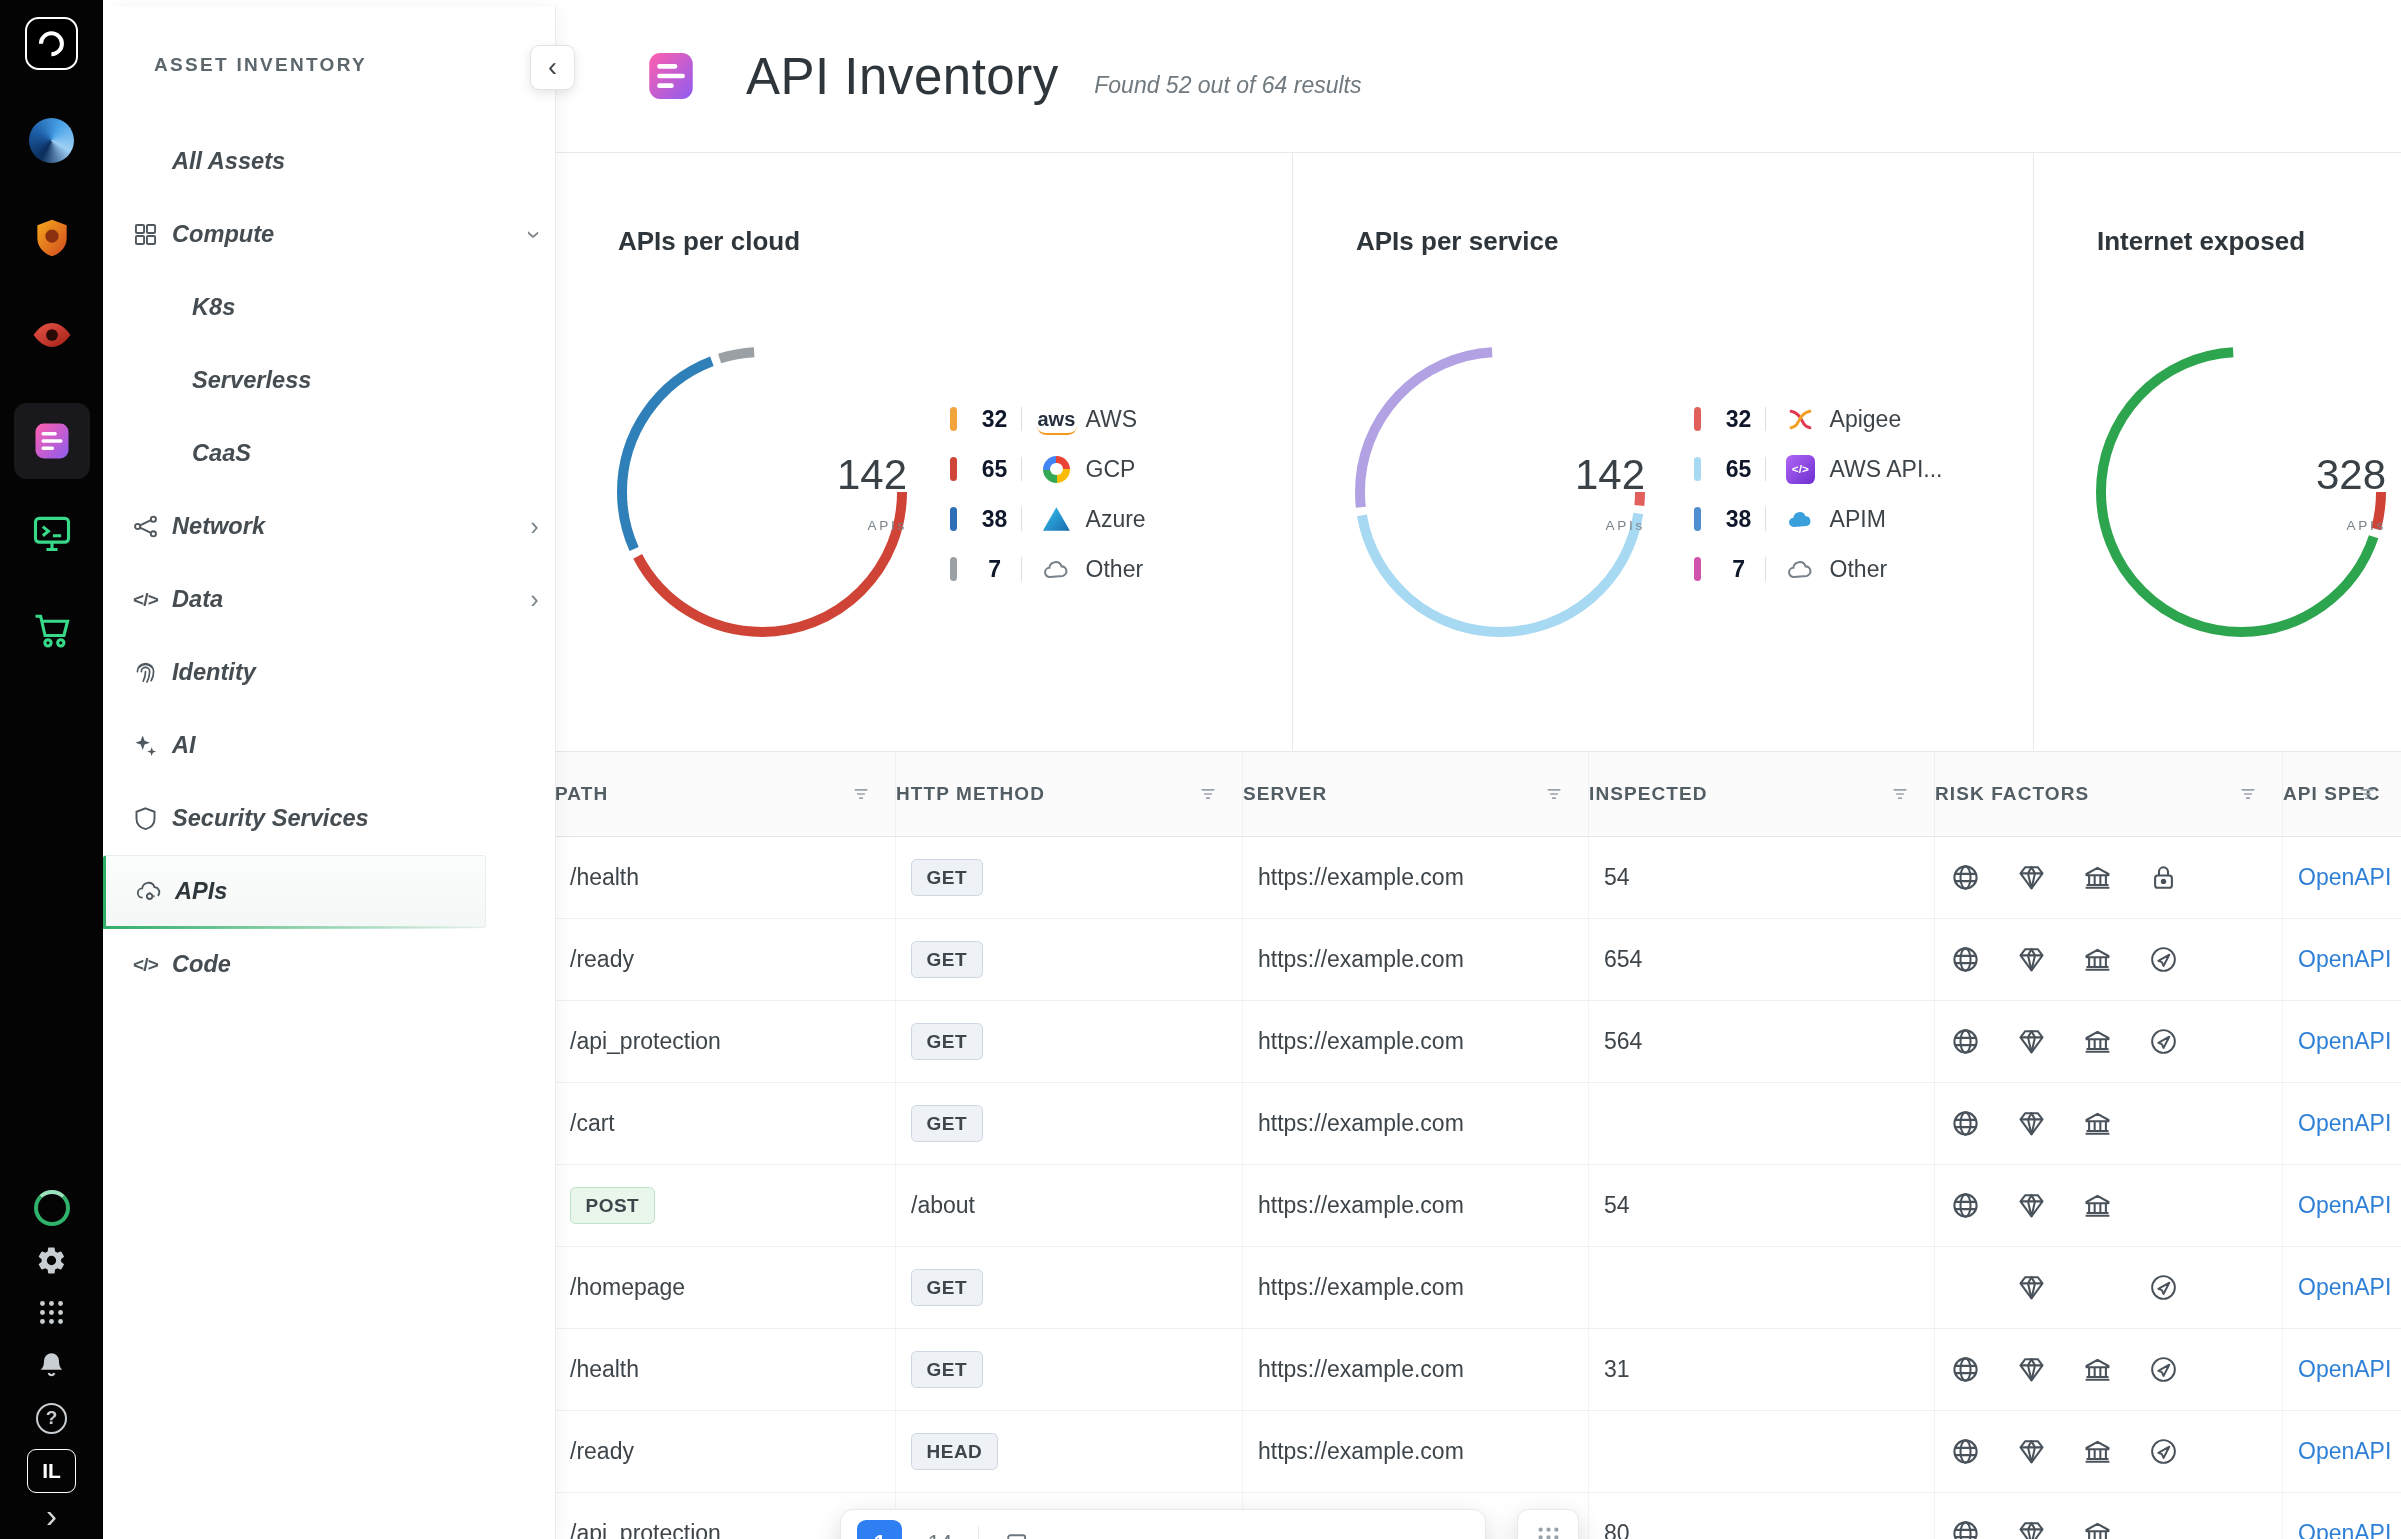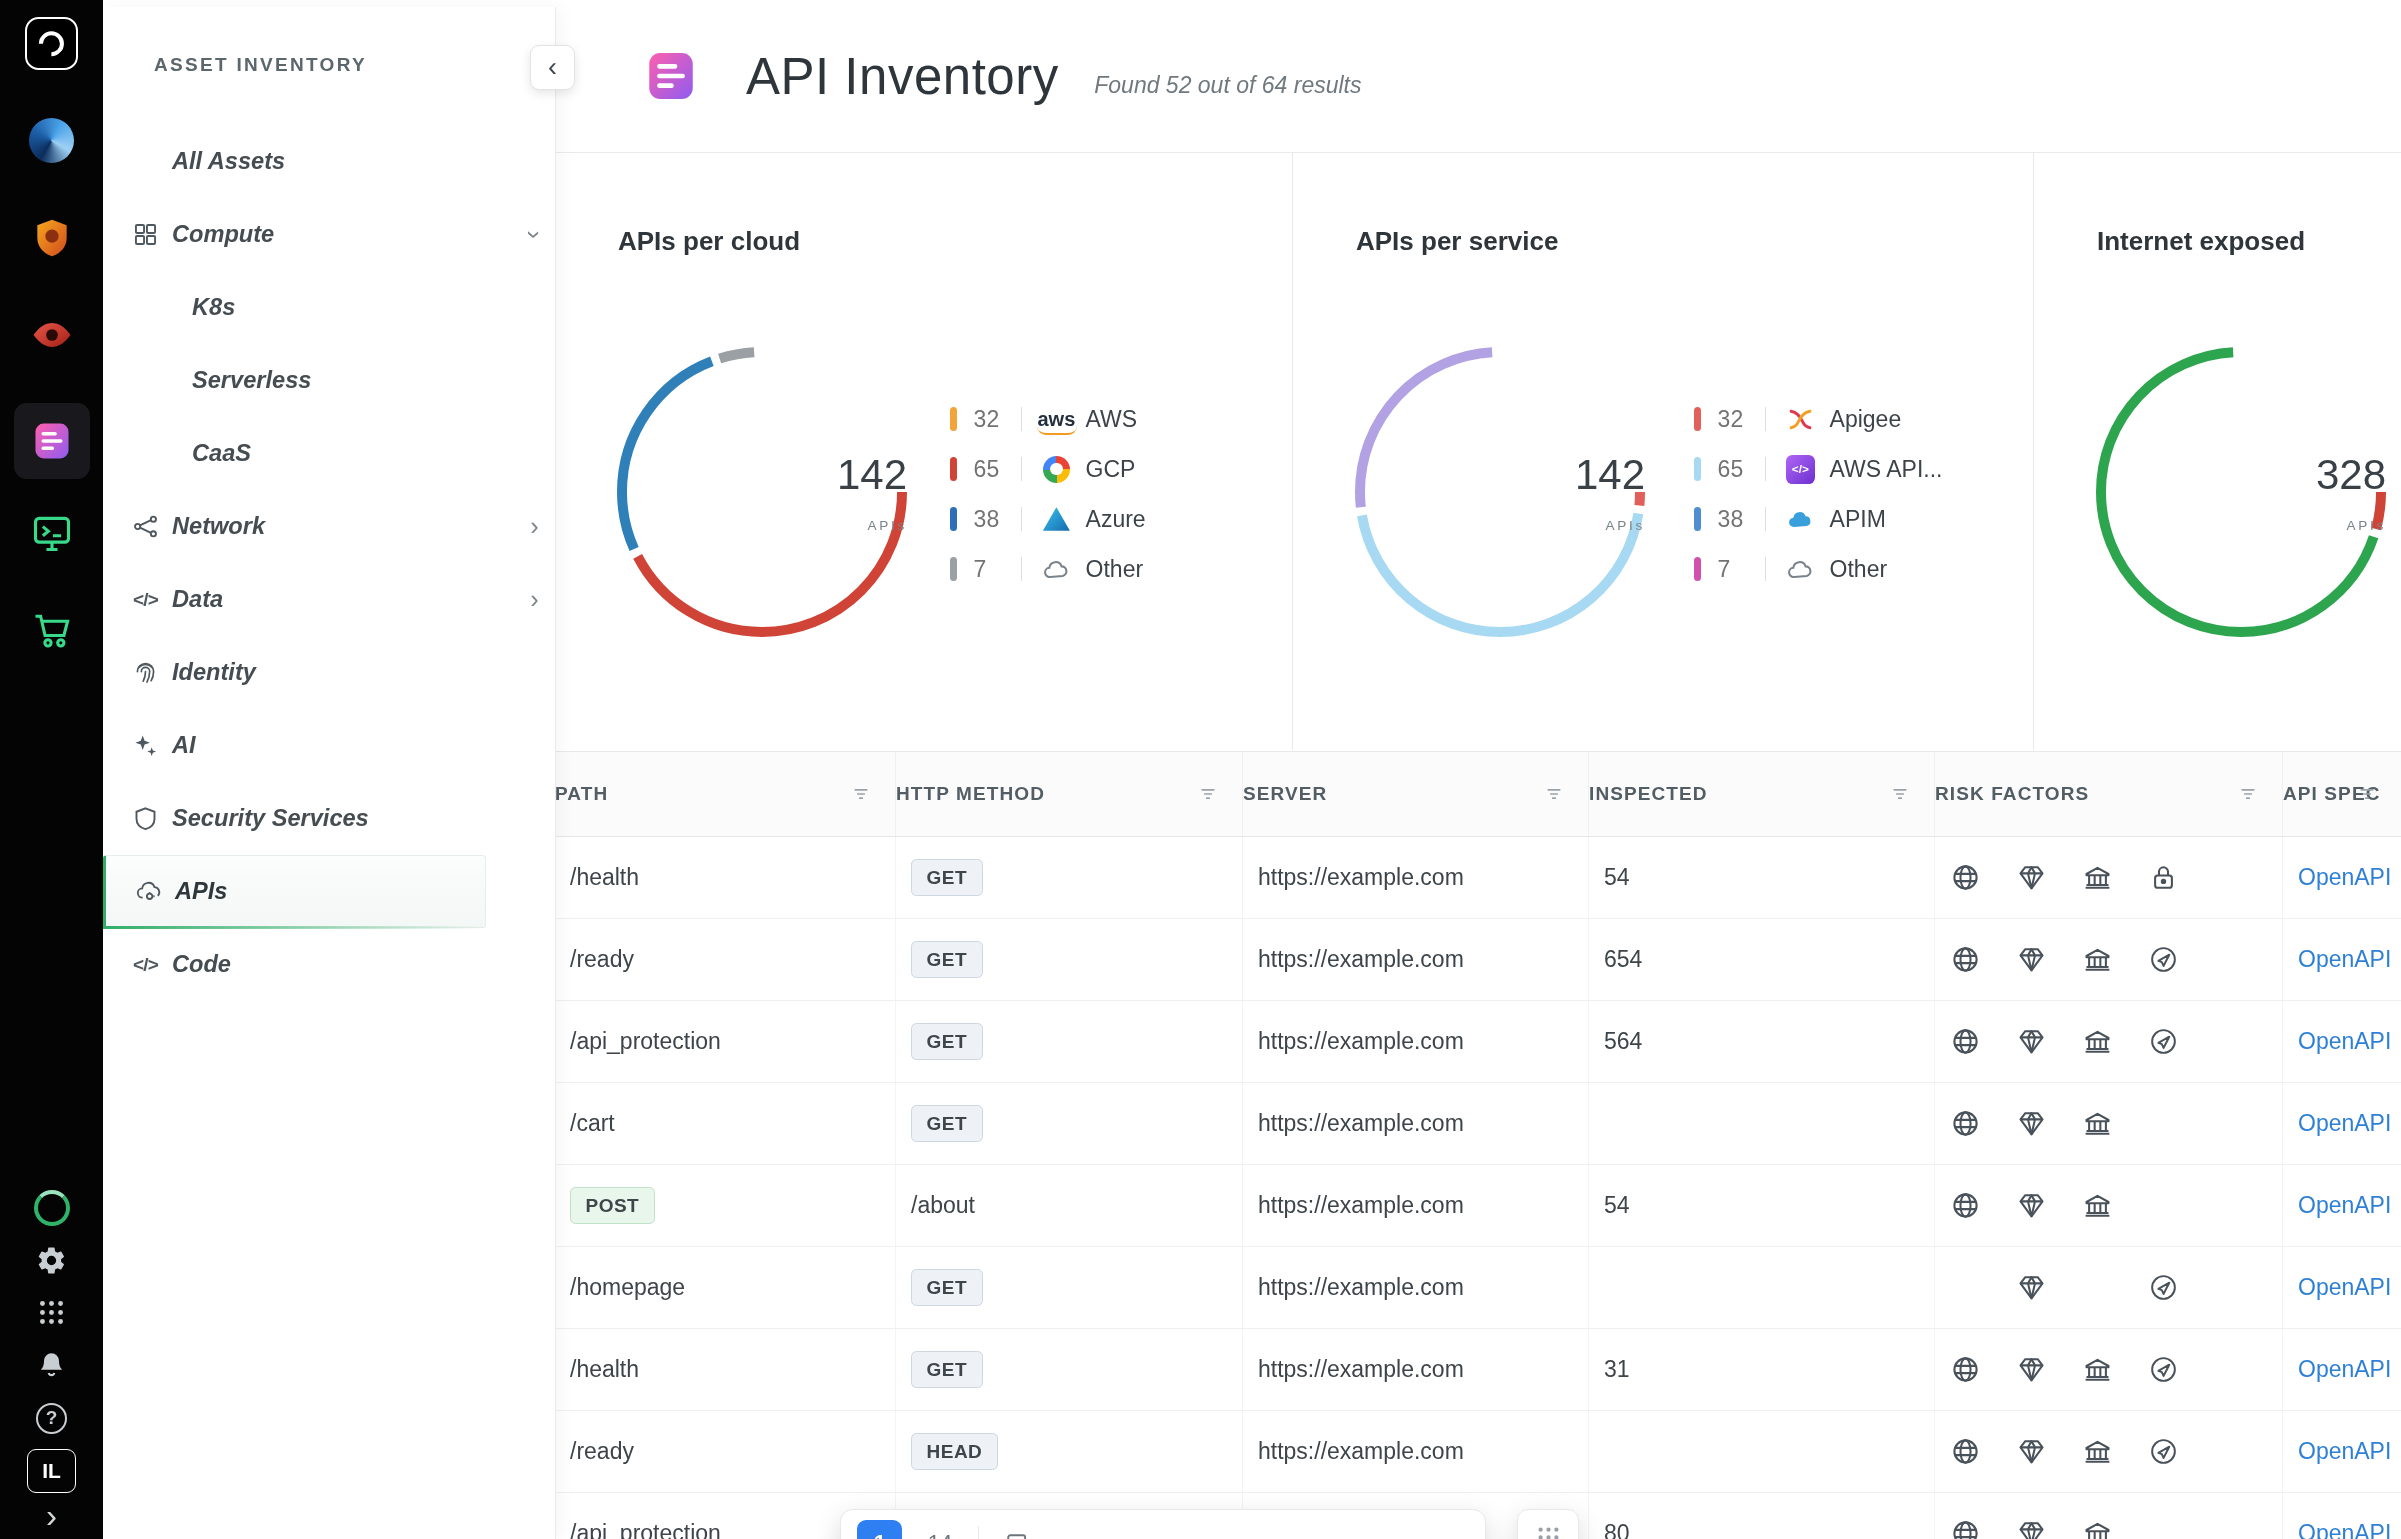--- a/index.html
+++ b/index.html
@@ -72,21 +72,21 @@
   .donut{position:absolute;top:194px;left:62px;width:290px;height:290px;}
   .donut svg{position:absolute;left:0;top:0;}
   .donut-center{position:absolute;inset:0;display:flex;flex-direction:column;align-items:flex-end;
                 justify-content:center;gap:19px;}
   .dc-value{font-size:42px;color:#394146;font-weight:500;}
   .dc-label{font-size:13.6px;letter-spacing:2.7px;color:#7b848a;}
   .legend{position:absolute;top:241px;left:395px;display:flex;flex-direction:column;}
   .cc-1 .legend{left:401px;}
   .legend-row{height:50px;display:flex;align-items:center;}
   .lg-marker{width:7.3px;height:23.6px;border-radius:3.6px;margin-right:16.3px;flex:none;}
-  .lg-value{min-width:42px;font-size:23px;color:#737373;font-weight:400;}
+  .lg-value{min-width:42px;font-size:23px;color:#0f172a;font-weight:700;text-align:center;}
   .lg-div{width:0.9px;height:23.6px;background:#dadfe2;margin:0 18px 0 5.4px;flex:none;}
   .lg-icon{width:33px;height:31px;display:flex;align-items:center;justify-content:center;margin-right:12.7px;flex:none;}
   .lg-icon svg{width:29px;height:29px;}
   .lg-label{font-size:23px;color:#3c444a;white-space:nowrap;}
   .aws-txt{font-weight:700;font-size:20px;color:#252f3e;position:relative;line-height:1;font-style:normal;}
   .aws-txt::after{content:'';position:absolute;left:0;right:-1.8px;bottom:-6.4px;height:7.3px;
                   border-bottom:2.7px solid #f49b1f;border-radius:0 0 9px 9px;}
   .gcp-dot{width:27px;height:27px;border-radius:50%;position:relative;
            background:conic-gradient(#ea4335 0 25%,#fbbc05 0 50%,#34a853 0 75%,#4285f4 0);}
   .gcp-dot::after{content:'';position:absolute;inset:7.3px;background:#fff;border-radius:50%;}

